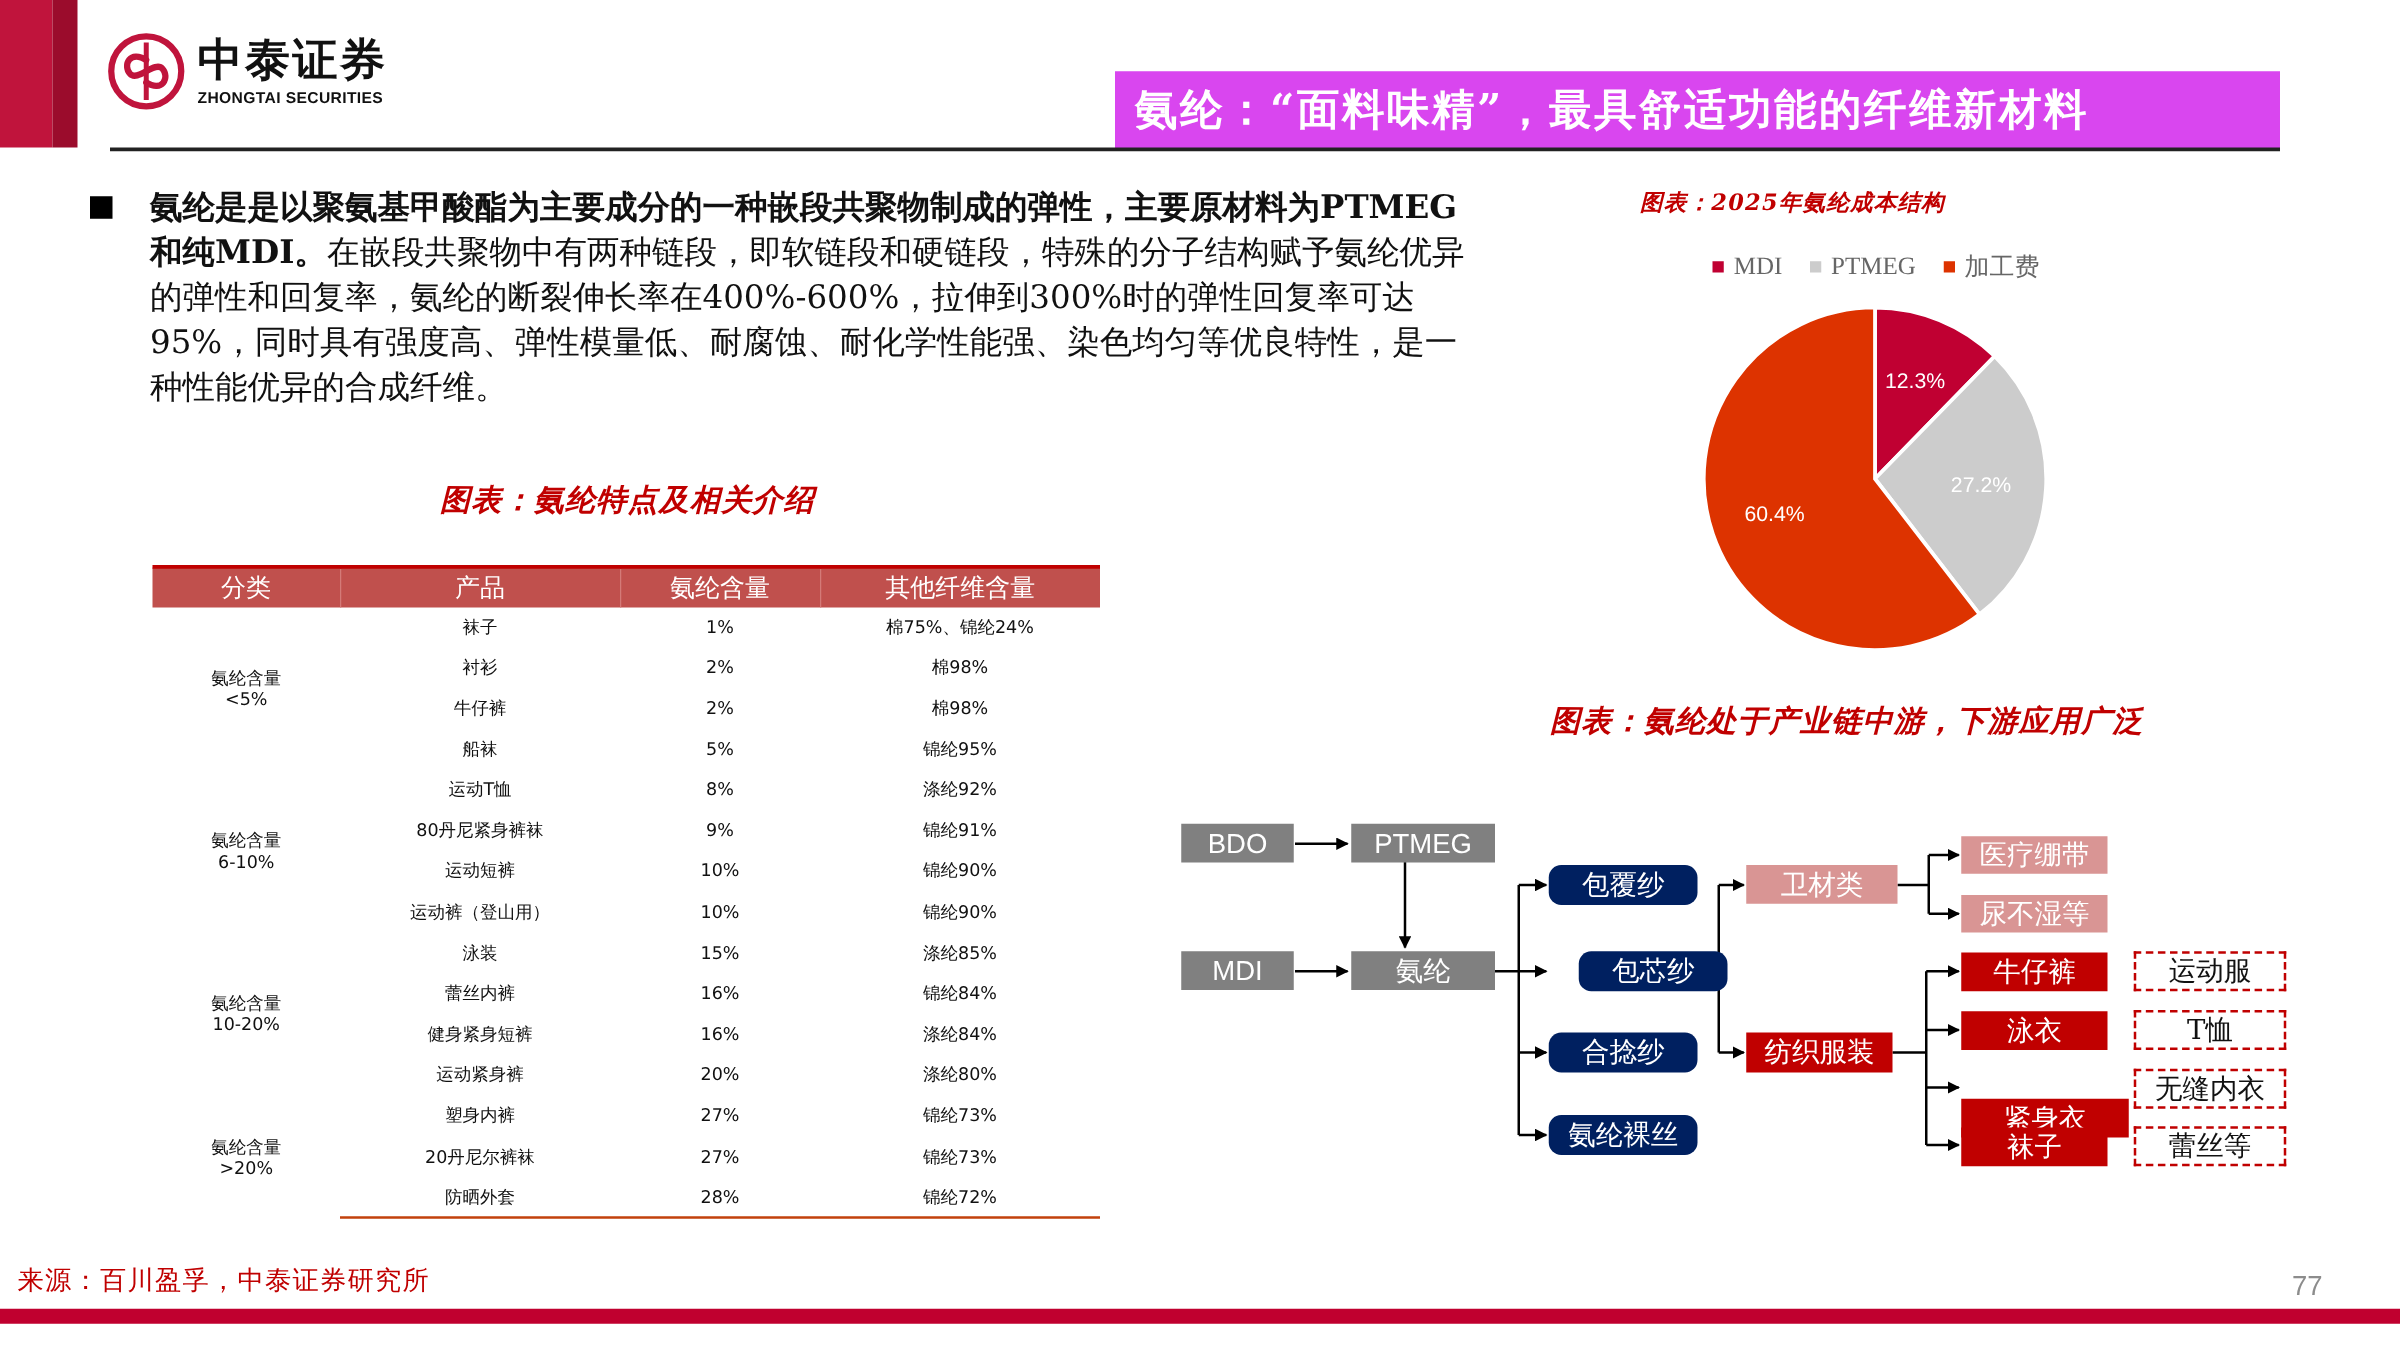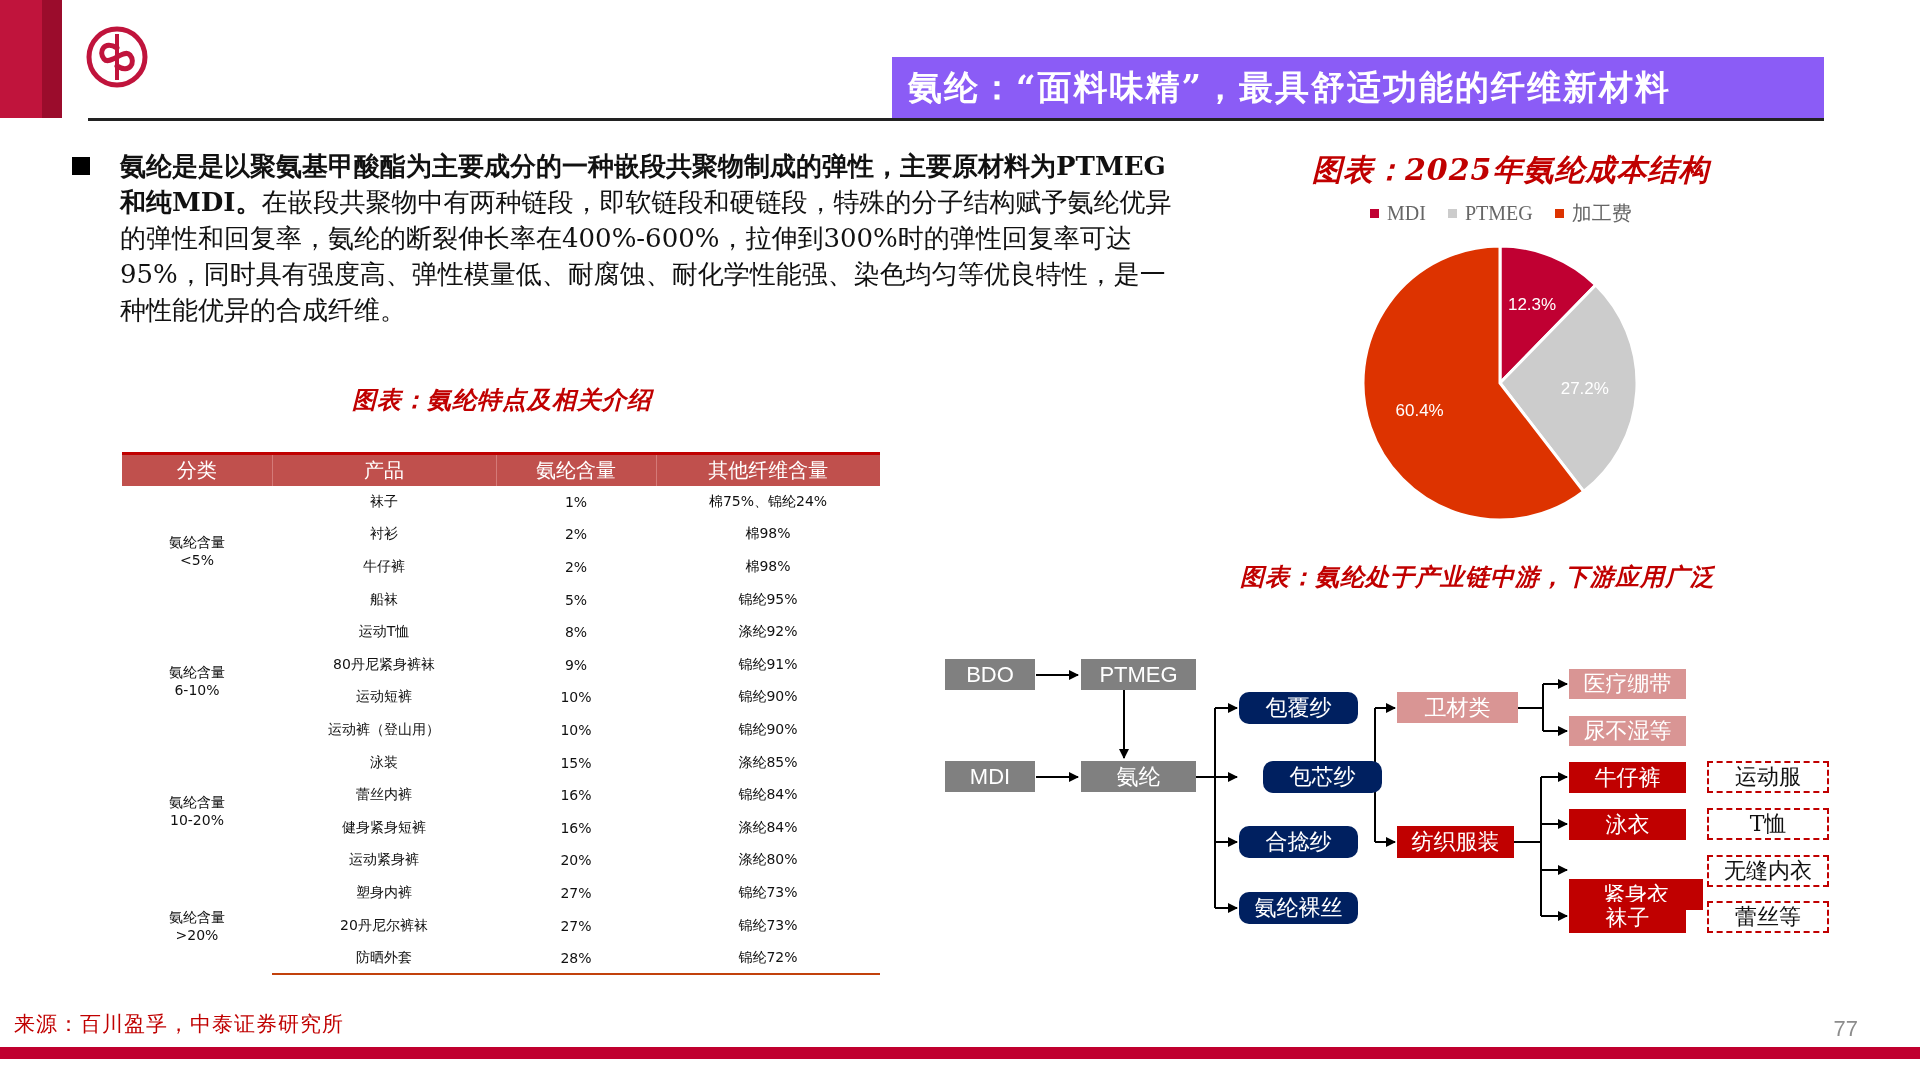--- a/index.html
+++ b/index.html
@@ -11,21 +11,21 @@
     .bar-inner { position: absolute; left: 42px; top: 0; width: 20px; height: 118px; background: #9b0c2c; }
 
     
     .logo { position: absolute; left: 86px; top: 26px; display: flex; align-items: center; }
     .logo-mark { width: 62px; height: 62px; }
     .logo-text { margin-left: 10px; display: flex; flex-direction: column; }
     .logo-cn { font-family: "DejaVu Sans", sans-serif; font-weight: bold; font-size: 36px; letter-spacing: 2px; color: #111; line-height: 40px; }
     .logo-en { font-family: "Liberation Sans", sans-serif; font-weight: bold; font-size: 12.5px; color: #111; letter-spacing: 0.3px; margin-top: 2px; }
 
     
-    .title-banner { position: absolute; left: 892px; top: 57px; width: 932px; height: 62px; background: #8b5cf6; color: #fff;
+    .title-banner { position: absolute; left: 892px; top: 57px; width: 932px; height: 62px; background: #d946ef; color: #fff;
       display: flex; align-items: center; padding-left: 16px; font-family: "DejaVu Serif", serif; font-weight: bold; font-size: 34px; letter-spacing: 2px; }
     .header-rule { position: absolute; left: 88px; top: 118px; width: 1736px; height: 3px; background: #222; }
 
     
     .intro { position: absolute; left: 72px; top: 148px; width: 1100px; display: flex; }
     .bullet { width: 18px; height: 18px; background: #000; margin-top: 9px; margin-right: 30px; flex: none; }
     .intro-text { font-family: "DejaVu Serif", serif; font-size: 26px; line-height: 36px; width: 1060px; color: #111; }
     .intro-text .bold { font-weight: bold; }
 
     
@@ -68,20 +68,24 @@
 
 <div class="bar-outer"></div>
 <div class="bar-inner"></div>
 
 <div class="logo">
   <svg class="logo-mark" viewBox="0 0 62 62">
     <circle cx="31" cy="31" r="28" fill="none" stroke="#c0143c" stroke-width="5"></circle>
     <path d="M31 8 V54" stroke="#c0143c" stroke-width="4"></path>
     <path d="M31 22 C18 14 12 26 18 33 C24 40 38 22 44 29 C50 36 44 48 31 40" fill="none" stroke="#c0143c" stroke-width="5" stroke-linecap="round"></path>
   </svg>
+  <div class="logo-text">
+    <div class="logo-cn">中泰证券</div>
+    <div class="logo-en">ZHONGTAI SECURITIES</div>
+  </div>
 </div>
 
 <div class="title-banner">氨纶：“面料味精”，最具舒适功能的纤维新材料</div>
 <div class="header-rule"></div>
 
 <div class="intro">
   <div class="bullet"></div>
   <div class="intro-text"><span class="bold">氨纶是是以聚氨基甲酸酯为主要成分的一种嵌段共聚物制成的弹性，主要原材料为PTMEG和纯MDI。</span><span>在嵌段共聚物中有两种链段，即软链段和硬链段，特殊的分子结构赋予氨纶优异的弹性和回复率，氨纶的断裂伸长率在400%-600%，拉伸到300%时的弹性回复率可达95%，同时具有强度高、弹性模量低、耐腐蚀、耐化学性能强、染色均匀等优良特性，是一种性能优异的合成纤维。</span></div>
 </div>
 
@@ -188,21 +192,21 @@
       <td>锦纶73%</td>
     </tr>
     <tr>
       <td>防晒外套</td>
       <td>28%</td>
       <td>锦纶72%</td>
     </tr>
   </tbody>
 </table>
 
-<div class="chart-title" style="left:1312px; top:150px; font-size:30px;">图表：2025年氨纶成本结构</div>
+<div class="chart-title" style="left:1312px; top:150px; font-size:18px;">图表：2025年氨纶成本结构</div>
 <div class="pie-legend">
   <div class="legend-item">
     <span class="legend-swatch" style="background:#c00032"></span>
     <span>MDI</span>
   </div>
   <div class="legend-item">
     <span class="legend-swatch" style="background:#cccccc"></span>
     <span>PTMEG</span>
   </div>
   <div class="legend-item">

